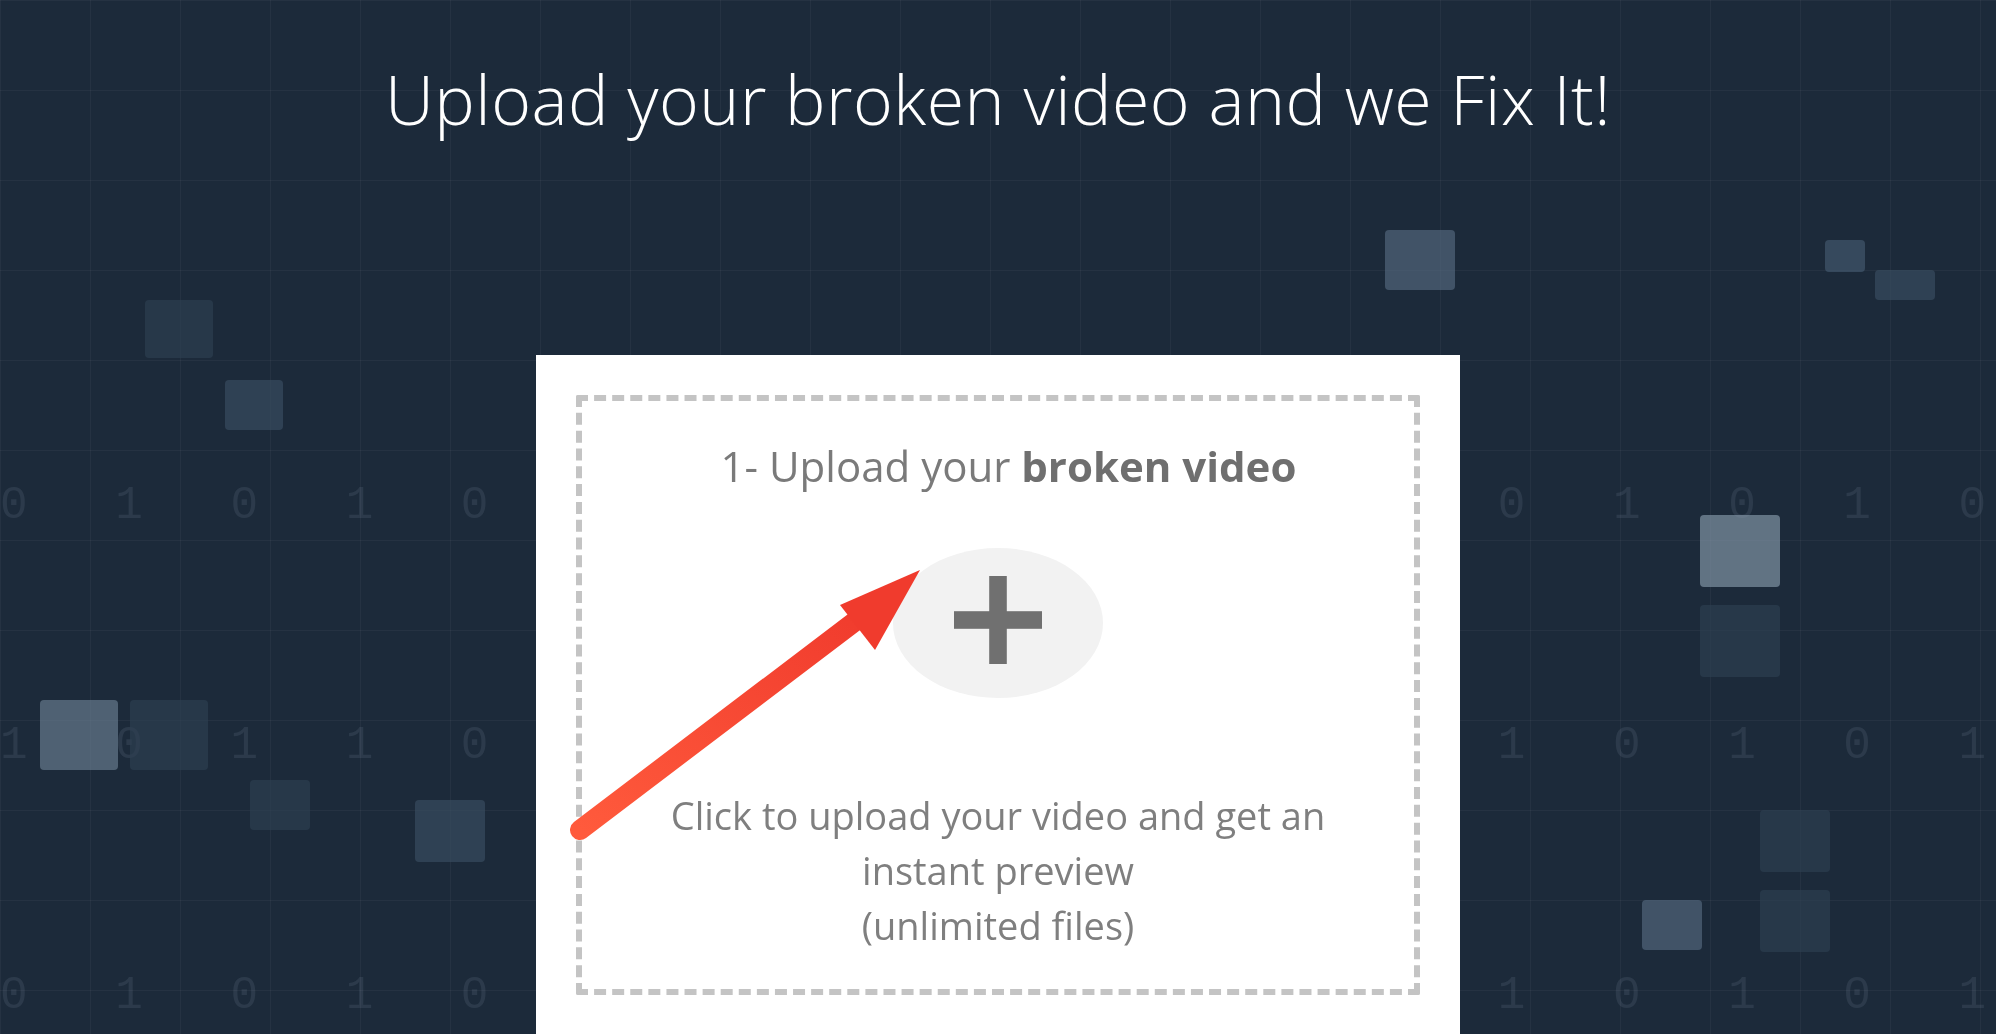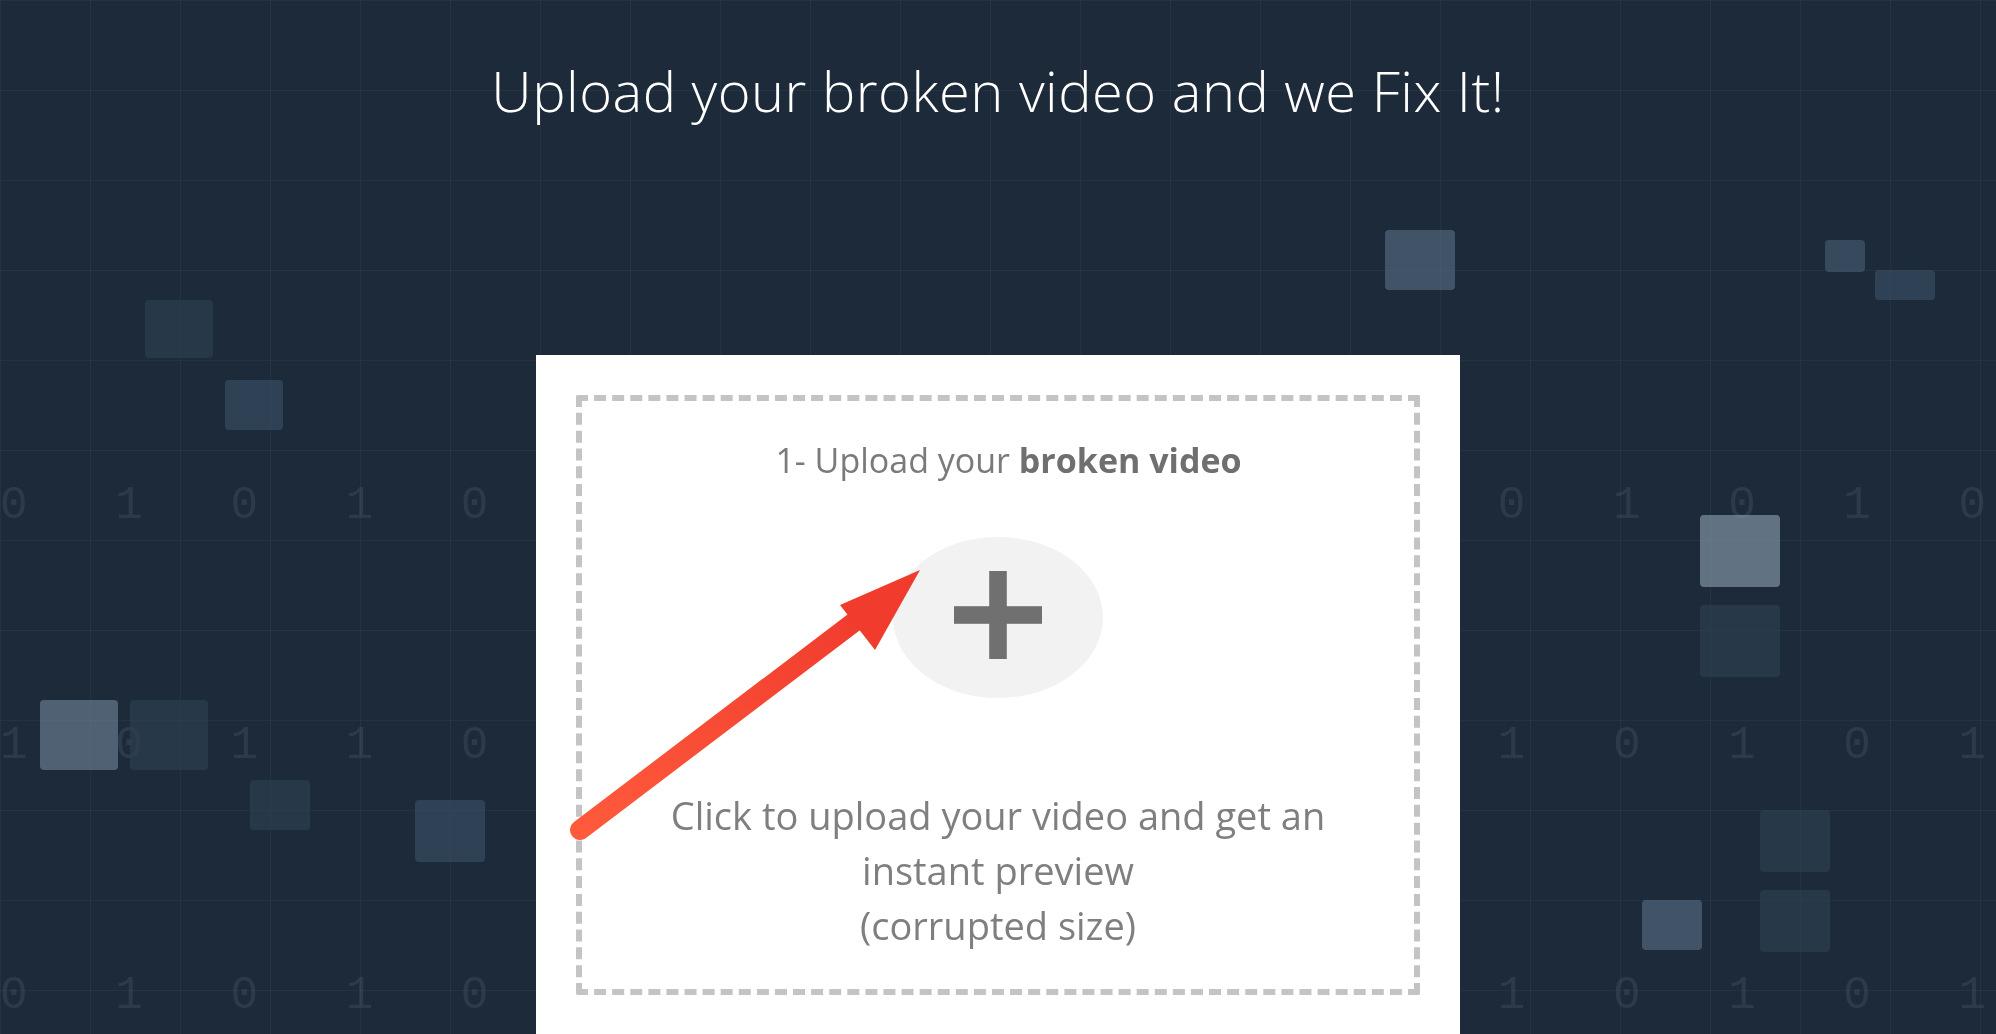--- a/index.html
+++ b/index.html
@@ -47,21 +47,21 @@
   .headings {
     position: absolute;
     top: 52px;
     left: 0;
     right: 0;
     text-align: center;
     color: #ffffff;
   }
   .headings h1 {
     font-weight: 300;
-    font-size: 56px;
+    font-size: 68px;
     letter-spacing: 0.5px;
   }
   .headings h2 {
     margin-top: 26px;
     font-weight: 300;
     font-size: 44px;
     color: rgba(255,255,255,0.92);
   }
 
   
@@ -79,21 +79,21 @@
     width: 100%;
     height: 100%;
     border: 6px dashed #c4c4c4;
     border-radius: 2px;
     display: flex;
     flex-direction: column;
     align-items: center;
     padding: 36px 30px;
   }
   .step-label {
-    font-size: 34px;
+    font-size: 42px;
     color: #7a7a7a;
     font-weight: 400;
     text-align: center;
     margin-left: 21px;
   }
   .step-label .bold { color: #6f6f6f; font-weight: 700; }
 
   .plus-wrap {
     margin-top: 54px;
     width: 210px;
@@ -163,21 +163,21 @@
       <span>
         <svg viewBox="0 0 100 100">
             <rect x="42" y="10" width="16" height="80" fill="#707070"></rect>
             <rect x="10" y="42" width="80" height="16" fill="#707070"></rect>
           </svg>
       </span>
     </div>
 
     <div class="instr">
       <div>Click to upload your video and get an instant preview</div>
-      <div>(corrupted size)</div>
+      <div>(unlimited files)</div>
     </div>
   </div>
 </div>
 
 <svg class="arrow" viewBox="0 0 420 300">
   <defs>
     <linearGradient id="ag" x1="0" y1="1" x2="1" y2="0">
       <stop offset="0" stop-color="#ff5a3c"></stop>
       <stop offset="1" stop-color="#f03b2d"></stop>
     </linearGradient>

